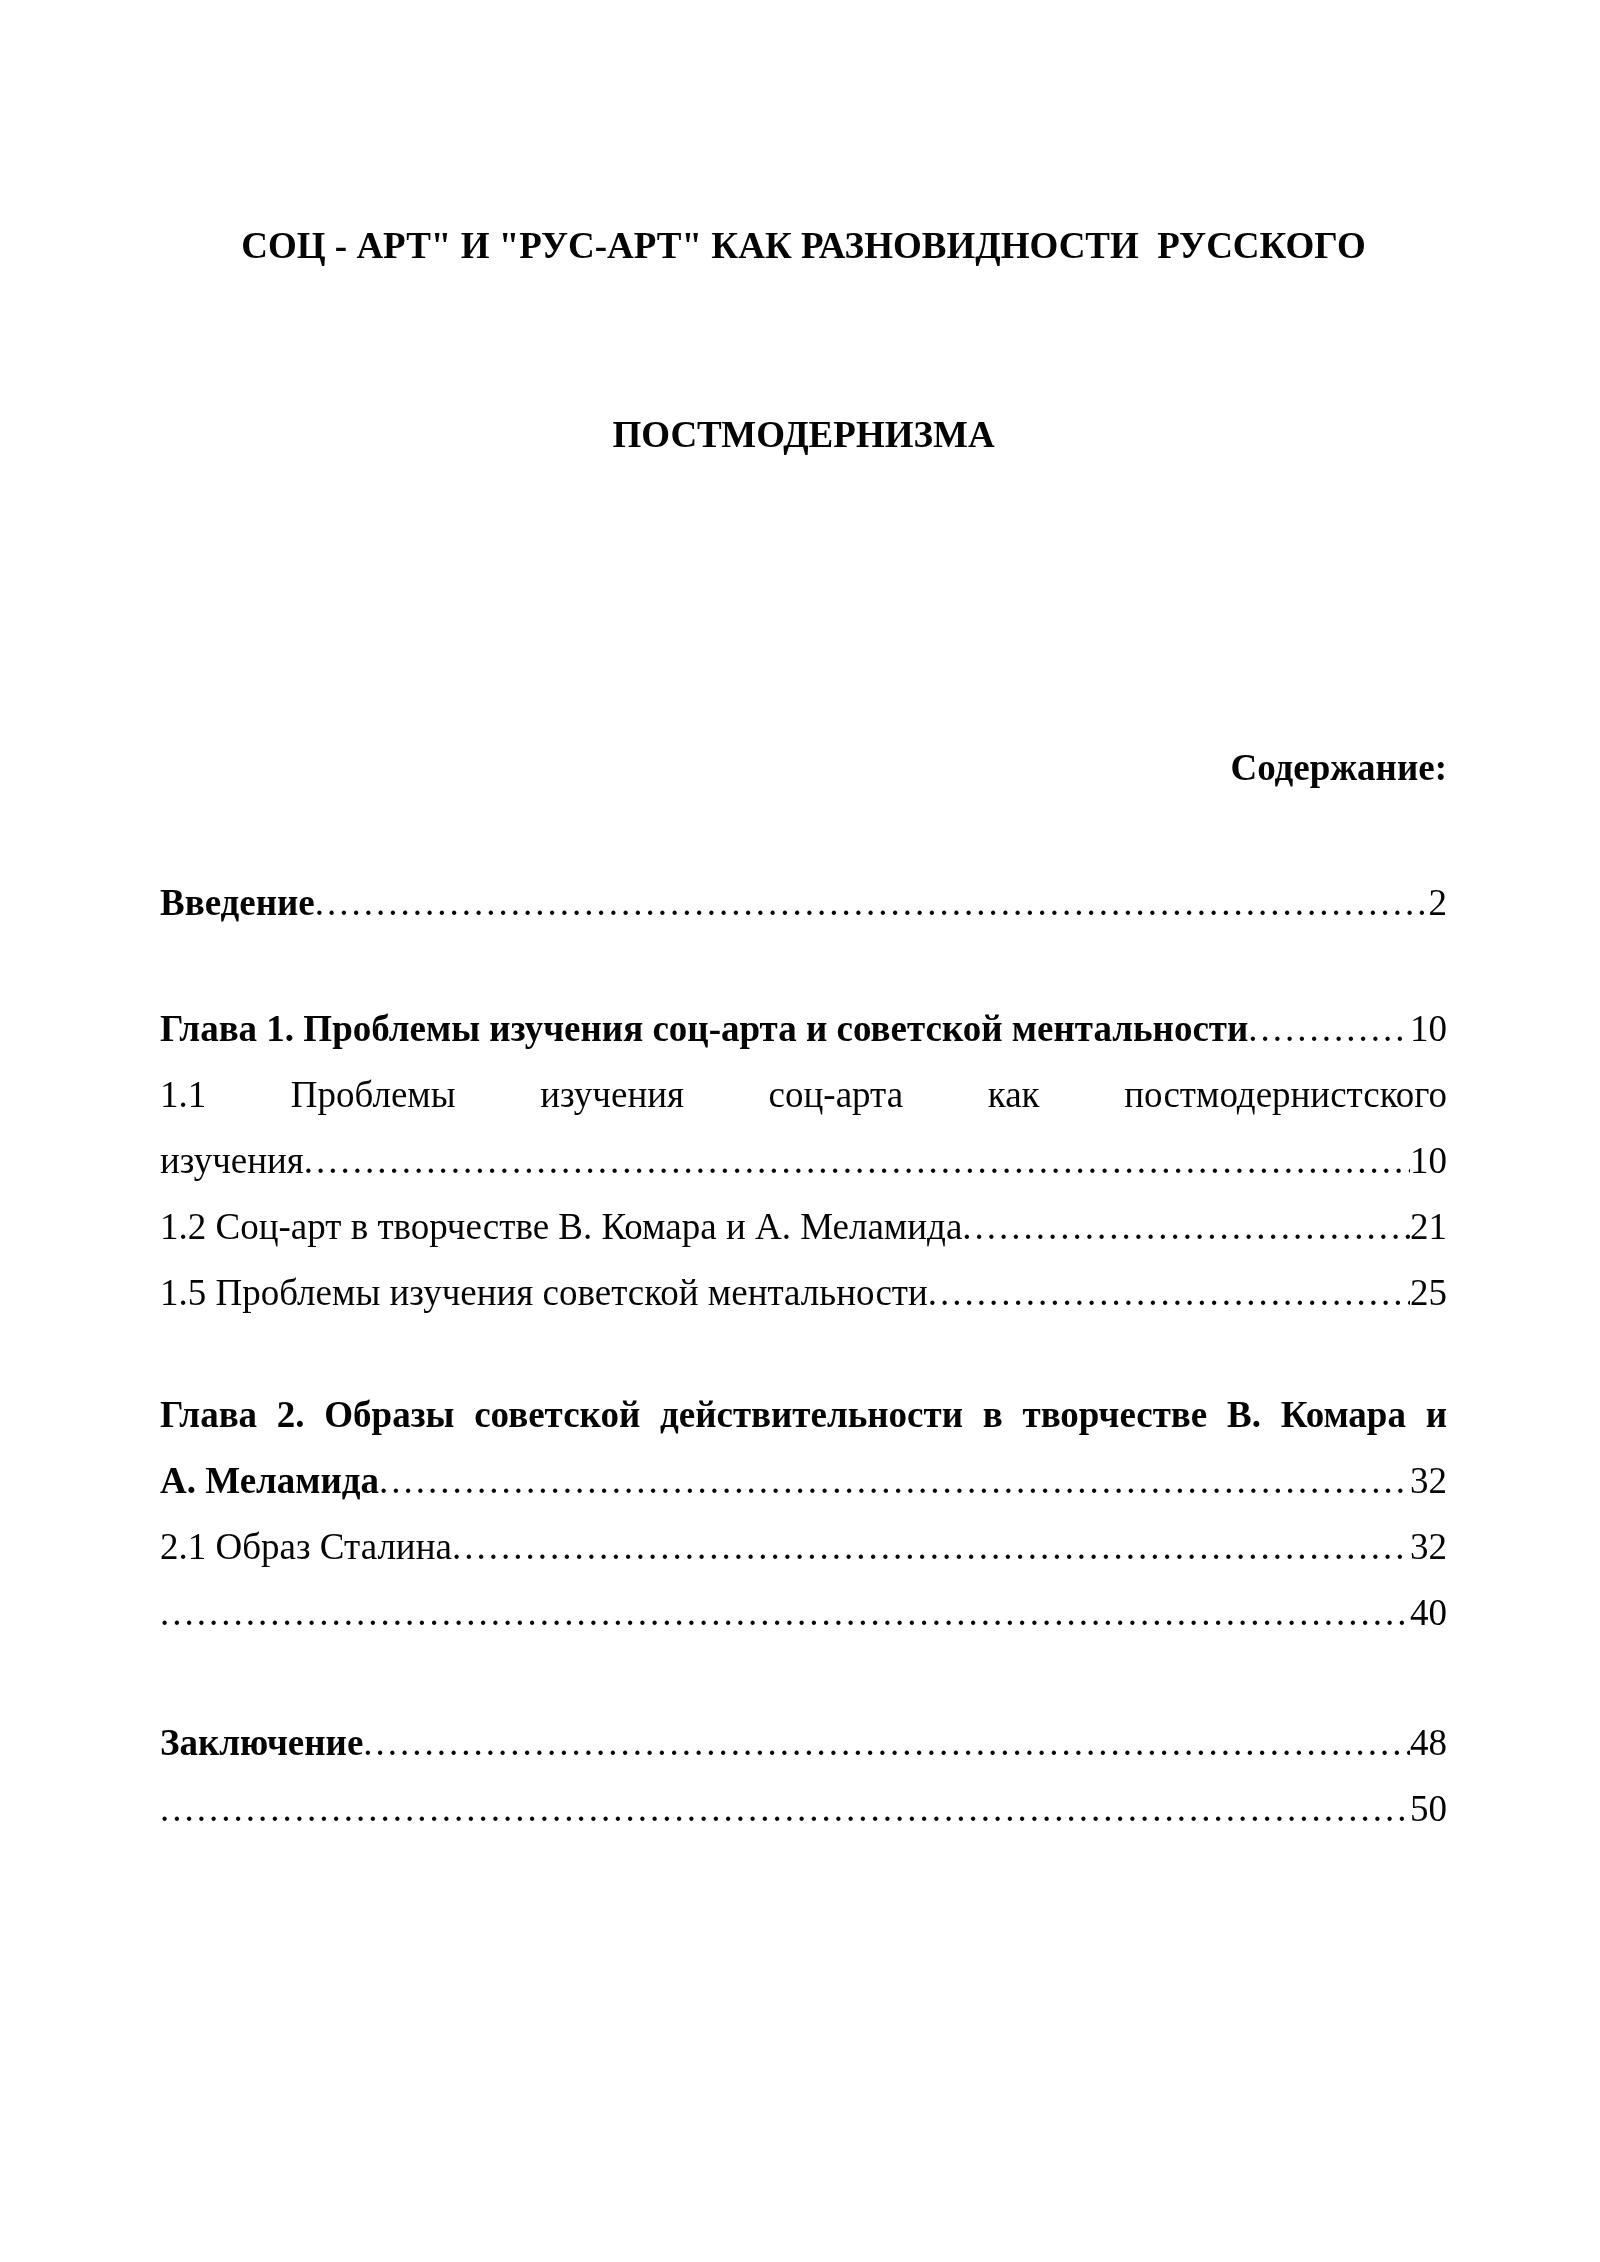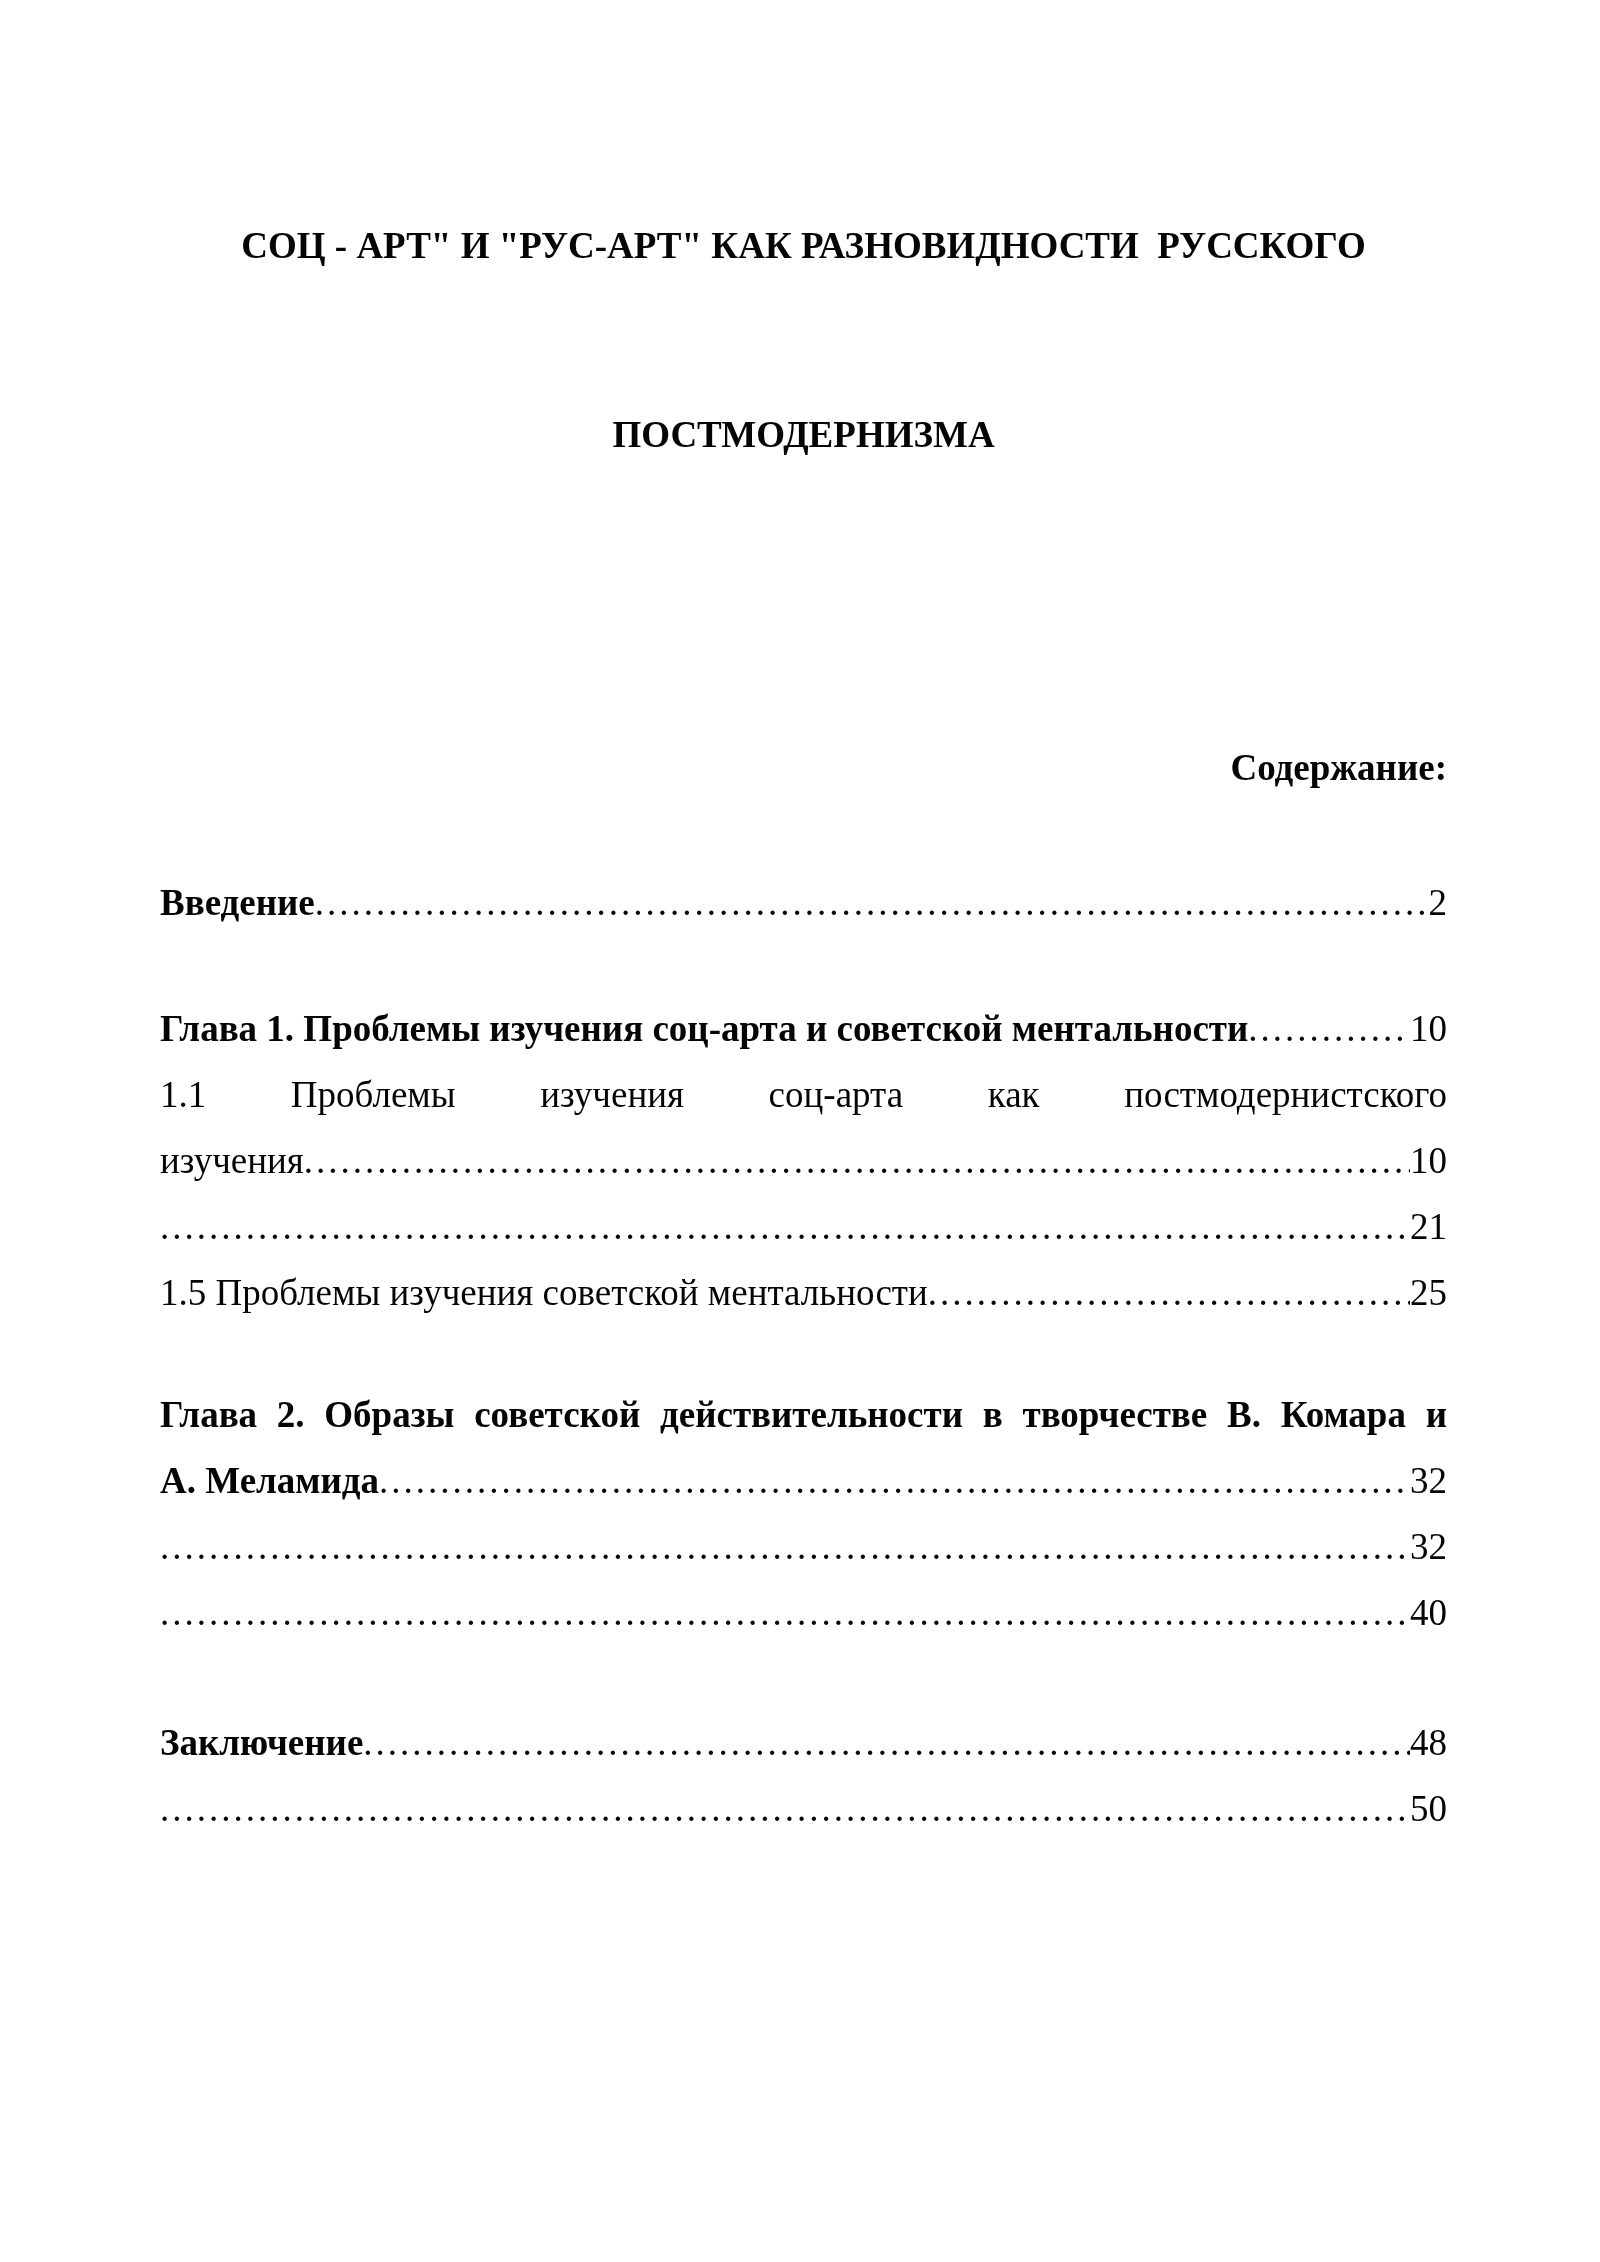--- a/index.html
+++ b/index.html
@@ -90,35 +90,37 @@
         <span class="toc-leader"></span>
         <span class="toc-page">10</span>
       </div>
       <div class="toc-line justified"><span>1.1 Проблемы изучения соц-арта как постмодернистского</span></div>
       <div class="toc-line">
         <span class="toc-label">изучения</span>
         <span class="toc-leader"></span>
         <span class="toc-page">10</span>
       </div>
       <div class="toc-line">
+        <span class="toc-label">1.2 Соц-арт в творчестве В. Комара и А. Меламида</span>
         <span class="toc-leader"></span>
         <span class="toc-page">21</span>
       </div>
       <div class="toc-line">
         <span class="toc-label">1.5 Проблемы изучения советской ментальности</span>
         <span class="toc-leader"></span>
         <span class="toc-page">25</span>
       </div>
       <div class="toc-line spacer-sm justified bold"><span>Глава 2. Образы советской действительности в творчестве В. Комара и</span></div>
       <div class="toc-line">
         <span class="toc-label bold">А. Меламида</span>
         <span class="toc-leader"></span>
         <span class="toc-page">32</span>
       </div>
       <div class="toc-line">
+        <span class="toc-label">2.1 Образ Сталина</span>
         <span class="toc-leader"></span>
         <span class="toc-page">32</span>
       </div>
       <div class="toc-line">
         <span class="toc-leader"></span>
         <span class="toc-page">40</span>
       </div>
       <div class="toc-line spacer-lg">
         <span class="toc-label bold">Заключение</span>
         <span class="toc-leader"></span>

